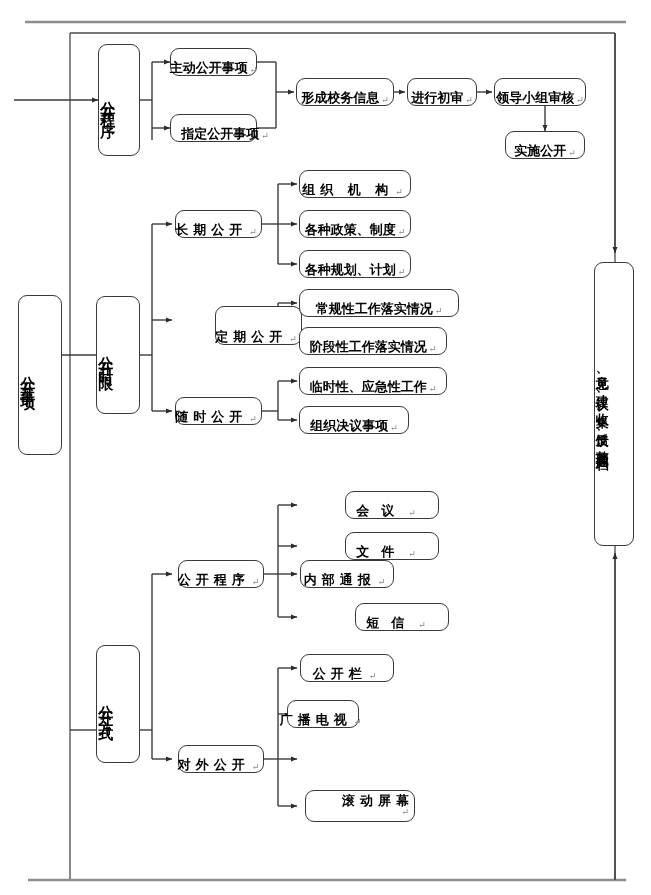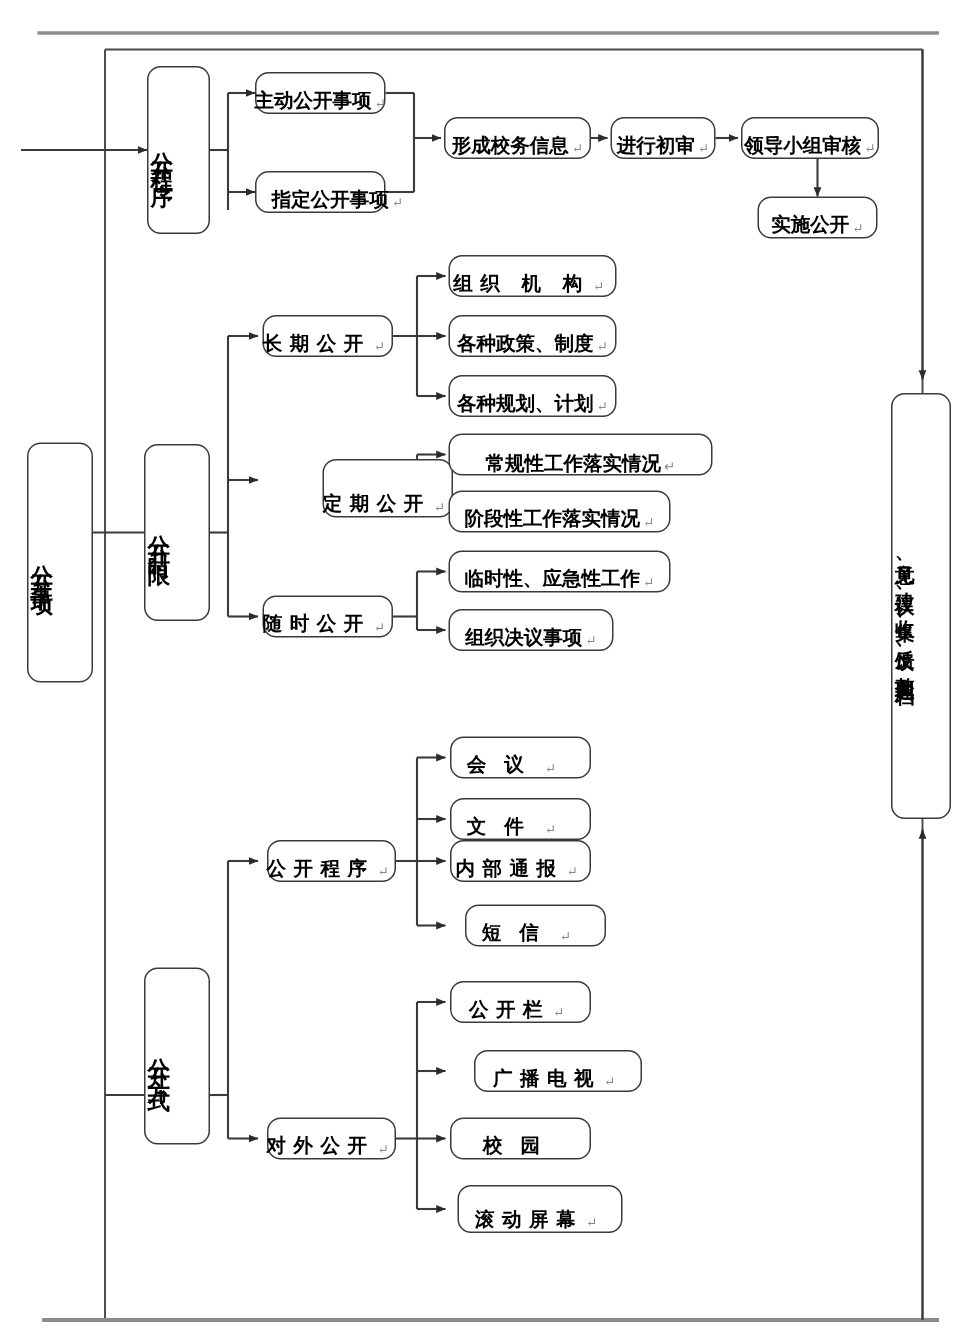--- a/index.html
+++ b/index.html
@@ -59,20 +59,21 @@
     white-space: nowrap;
   }
   .node.h {
     font-size: 13px;
   }
   .node.sp {
     letter-spacing: 5px;
   }
   .node.sp2 {
     letter-spacing: 12px;
+    margin-left: 45px;
   }
   .node.v {
     font-size: 15px;
     writing-mode: vertical-rl;
     text-orientation: upright;
     letter-spacing: 7px;
     padding-top: 6px;
   }
   .node.vtight {
     letter-spacing: 2px;
@@ -267,21 +268,21 @@
   <div class="node h" style="left:299px; top:210px; width:112px; height:28px;">
     <span>各种政策、制度</span>
       <span class="pil">↵</span>
   </div>
 
   <div class="node h" style="left:299px; top:250px; width:112px; height:28px;">
     <span>各种规划、计划</span>
       <span class="pil">↵</span>
   </div>
 
-  <div class="node h" style="left:299px; top:289px; width:176px; height:28px;font-family:Liberation Serif, serif;">
+  <div class="node h" style="left:299px; top:289px; width:160px; height:28px;">
     <span>常规性工作落实情况</span>
       <span class="pil">↵</span>
   </div>
 
   <div class="node h" style="left:299px; top:327px; width:148px; height:28px;">
     <span>阶段性工作落实情况</span>
       <span class="pil">↵</span>
   </div>
 
   <div class="node h" style="left:299px; top:367px; width:148px; height:28px;">
@@ -326,30 +327,27 @@
   <div class="node h sp2" style="left:310px; top:603px; width:94px; height:28px;">
     <span>短信</span>
       <span class="pil">↵</span>
   </div>
 
   <div class="node h sp" style="left:300px; top:654px; width:94px; height:28px;">
     <span>公开栏</span>
       <span class="pil">↵</span>
   </div>
 
-  <div class="node h sp" style="left:316px; top:700px; width:112px; height:28px;">
+  <div class="node h sp" style="left:287px; top:700px; width:72px; height:28px;">
     <span>广播电视</span>
       <span class="pil">↵</span>
   </div>
 
-  <div class="node h sp2" style="left:300px; top:745px; width:94px; height:28px;">
-    <span>校园</span>
-  </div>
-
-  <div class="node h sp" style="left:305px; top:790px; width:110px; height:32px;">
+
+  <div class="node h sp" style="left:305px; top:790px; width:110px; height:32px;flex-direction:column;">
     <span>滚动屏幕</span>
       <span class="pil">↵</span>
   </div>
 
   <div class="node v vtight" style="left:594px; top:262px; width:40px; height:284px;">
     <span>意见、建议、收集、反馈、整理归档</span>
   </div>
 
 </div>
 

